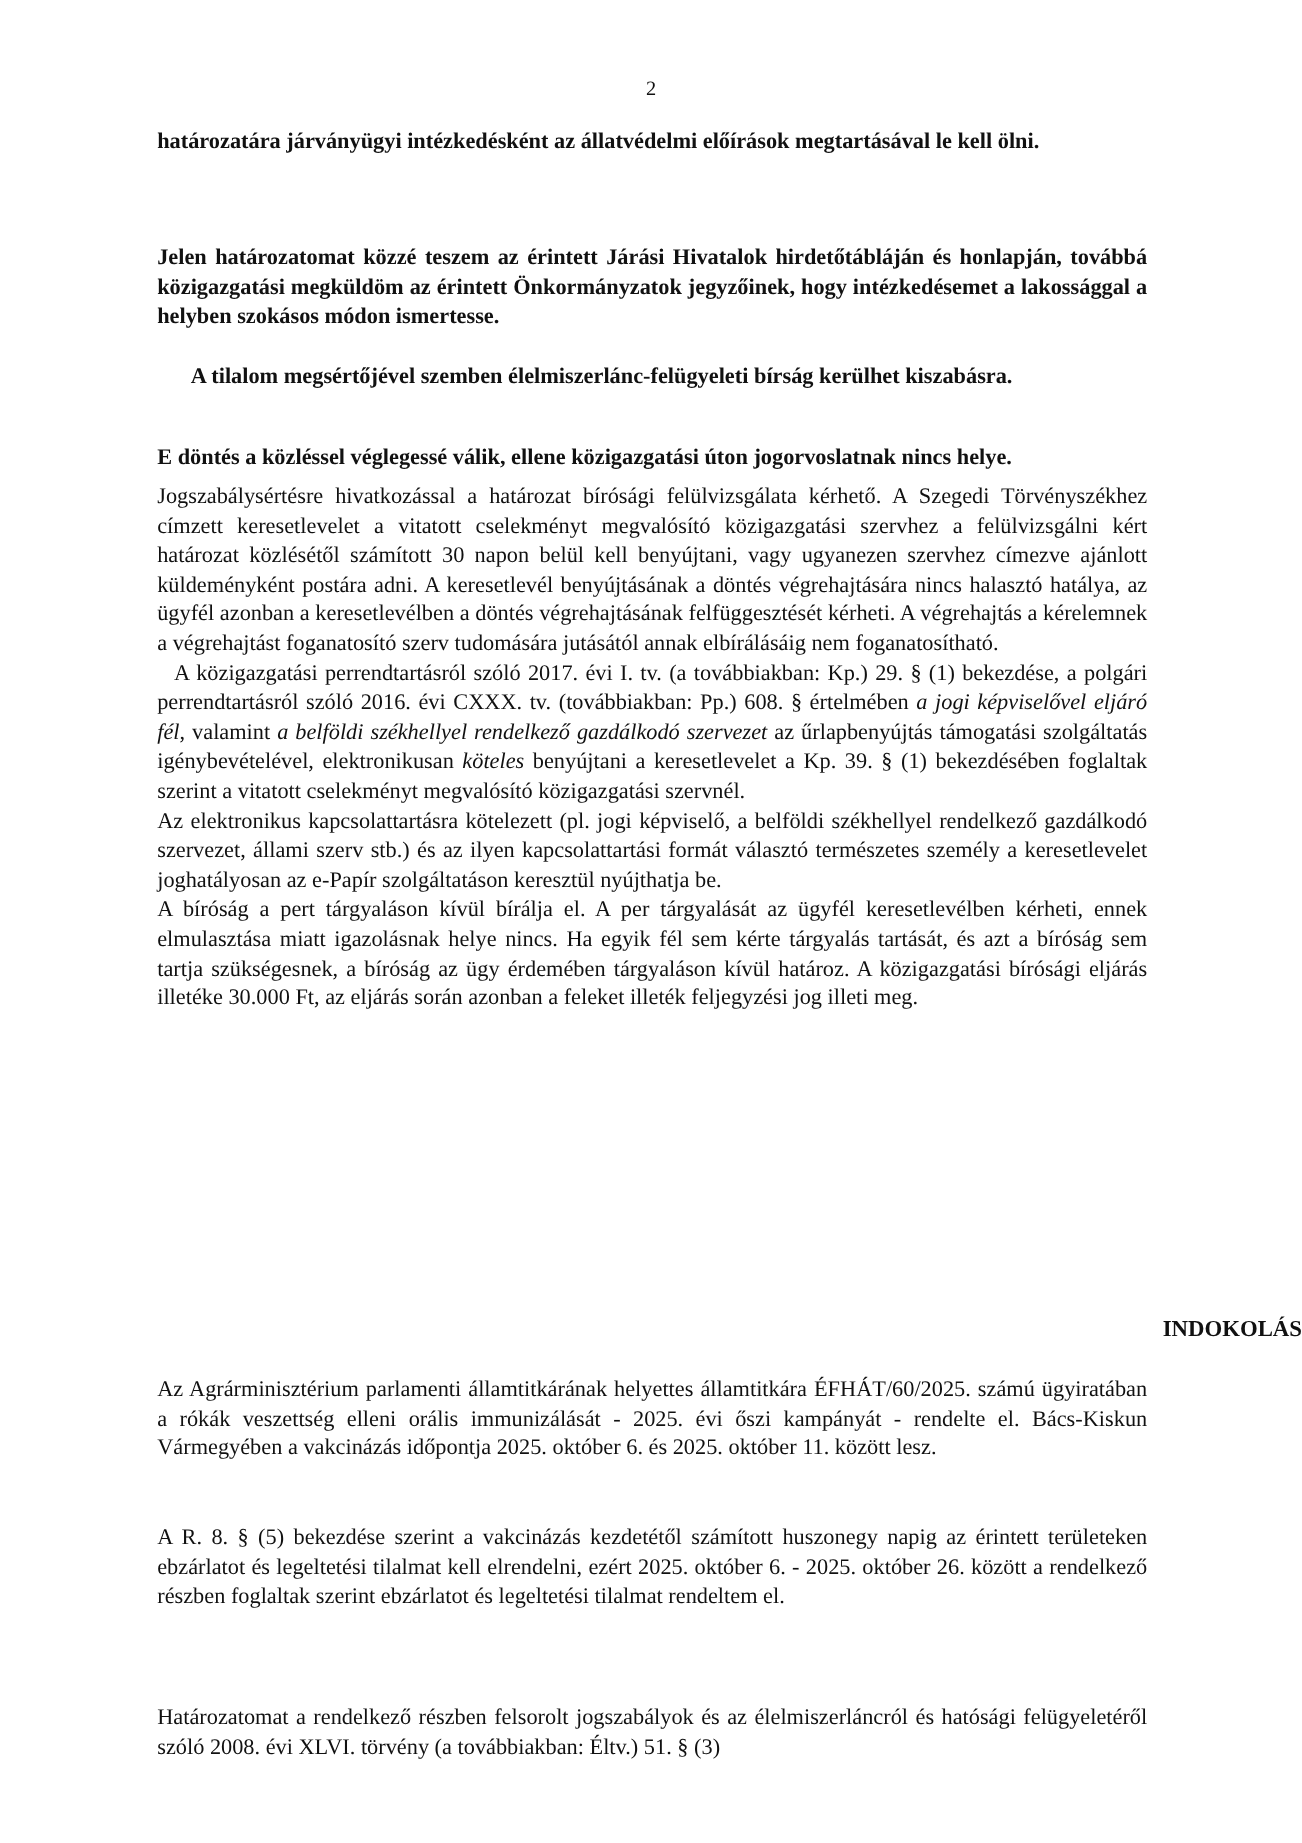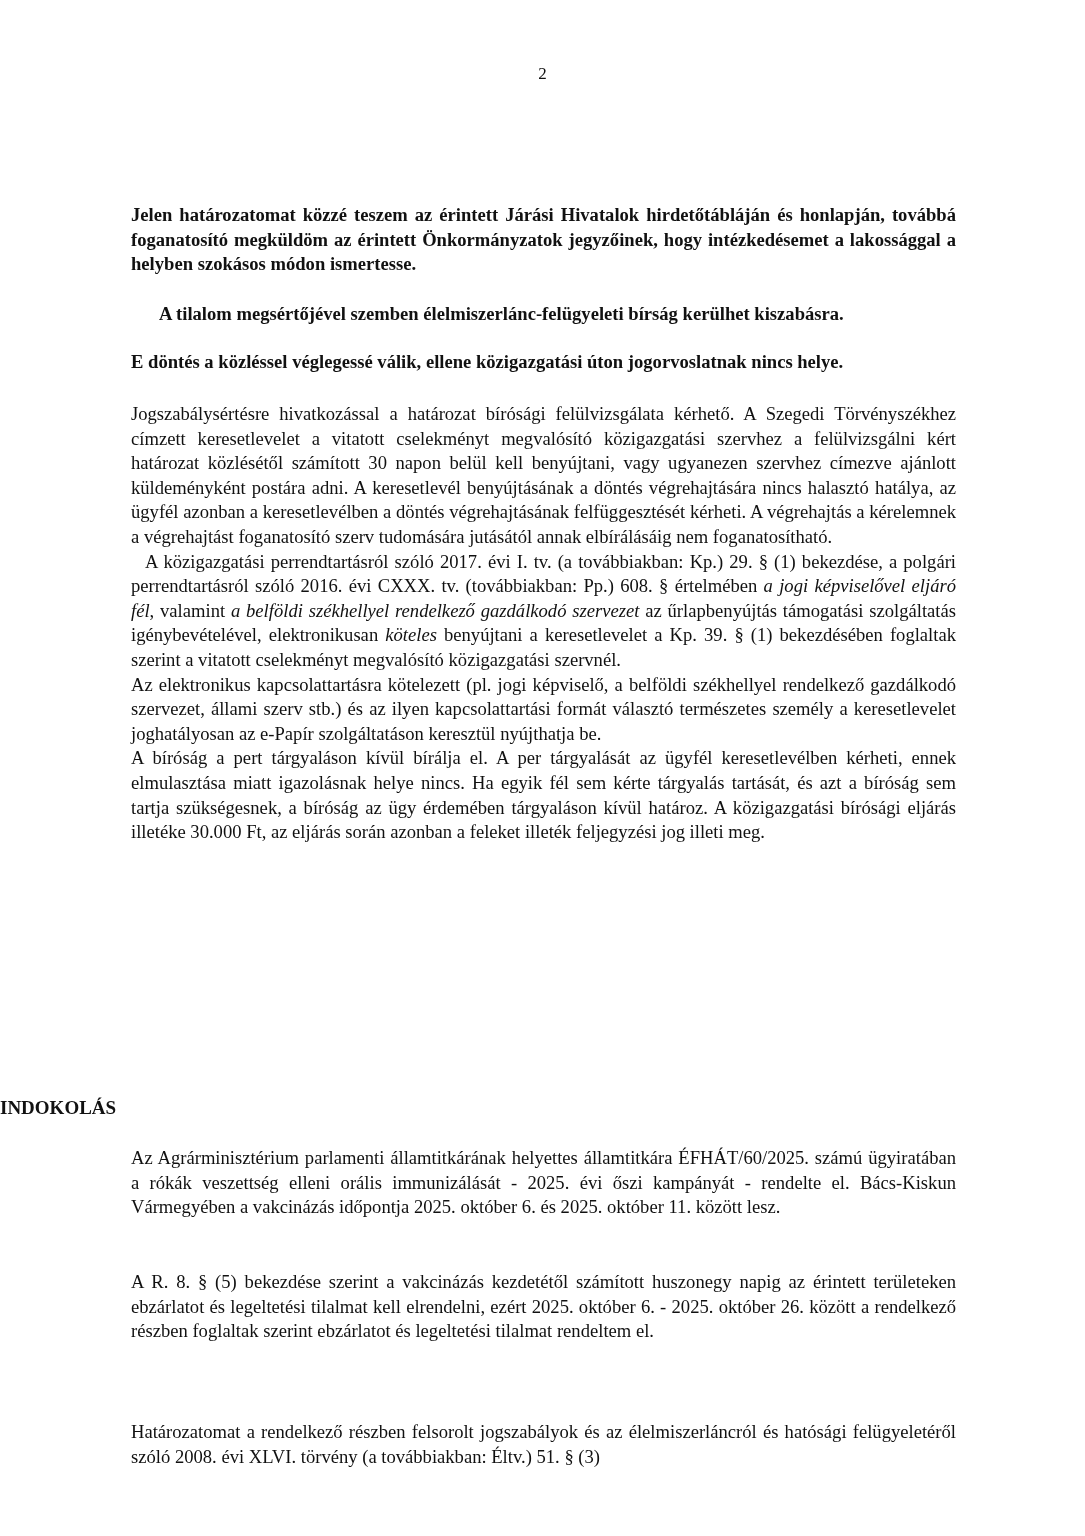--- a/index.html
+++ b/index.html
@@ -15,41 +15,42 @@
   .body-text {
     position: absolute; left: 131px; width: 825px;
     font-size: 18.6px; line-height: 24.6px;
     text-align: justify;
   }
   .p { margin: 0; }
   .bold { font-weight: bold; }
   .indent { text-indent: 14px; }
   .heading {
     position: absolute; top: 1097px; left: 0; width: 1085px;
-    text-align: left; font-weight: bold; font-size: 19px;
+    text-align: right; font-weight: bold; font-size: 19px;
   }
   i { font-style: italic; }
 </style>
 </head>
 <body>
 
 <div class="page-number">2</div>
 
 <div class="body-text" style="top:106px;">
+  <p class="p bold">határozatára járványügyi intézkedésként az állatvédelmi előírások megtartásával le kell ölni.</p>
 </div>
 
 <div class="body-text" style="top:203px;">
-  <p class="p bold">Jelen határozatomat közzé teszem az érintett Járási Hivatalok hirdetőtábláján és honlapján, továbbá foganatosító megküldöm az érintett Önkormányzatok jegyzőinek, hogy intézkedésemet a lakossággal a helyben szokásos módon ismertesse.</p>
+  <p class="p bold">Jelen határozatomat közzé teszem az érintett Járási Hivatalok hirdetőtábláján és honlapján, továbbá közigazgatási megküldöm az érintett Önkormányzatok jegyzőinek, hogy intézkedésemet a lakossággal a helyben szokásos módon ismertesse.</p>
 </div>
 
 <div class="body-text" style="top:302px;margin-left:28px;">
   <p class="p bold">A tilalom megsértőjével szemben élelmiszerlánc-felügyeleti bírság kerülhet kiszabásra.</p>
 </div>
 
-<div class="body-text" style="top:350px;">
+<div class="body-text" style="top:370px;">
   <p class="p bold">E döntés a közléssel véglegessé válik, ellene közigazgatási úton jogorvoslatnak nincs helye.</p>
 </div>
 
 <div class="body-text" style="top:402px;">
   <p class="p">Jogszabálysértésre hivatkozással a határozat bírósági felülvizsgálata kérhető. A Szegedi Törvényszékhez címzett keresetlevelet a vitatott cselekményt megvalósító közigazgatási szervhez a felülvizsgálni kért határozat közlésétől számított 30 napon belül kell benyújtani, vagy ugyanezen szervhez címezve ajánlott küldeményként postára adni. A keresetlevél benyújtásának a döntés végrehajtására nincs halasztó hatálya, az ügyfél azonban a keresetlevélben a döntés végrehajtásának felfüggesztését kérheti. A végrehajtás a kérelemnek a végrehajtást foganatosító szerv tudomására jutásától annak elbírálásáig nem foganatosítható.</p>
   <p class="p indent"><span>A közigazgatási perrendtartásról szóló 2017. évi I. tv. (a továbbiakban: Kp.) 29. § (1) bekezdése, a polgári perrendtartásról szóló 2016. évi CXXX. tv. (továbbiakban: Pp.) 608. § értelmében </span><i>a jogi képviselővel eljáró fél</i><span>, valamint </span><i>a belföldi székhellyel rendelkező gazdálkodó szervezet</i><span> az űrlapbenyújtás támogatási szolgáltatás igénybevételével, elektronikusan </span><i>köteles</i><span> benyújtani a keresetlevelet a Kp. 39. § (1) bekezdésében foglaltak szerint a vitatott cselekményt megvalósító közigazgatási szervnél.</span></p>
   <p class="p">Az elektronikus kapcsolattartásra kötelezett (pl. jogi képviselő, a belföldi székhellyel rendelkező gazdálkodó szervezet, állami szerv stb.) és az ilyen kapcsolattartási formát választó természetes személy a keresetlevelet joghatályosan az e-Papír szolgáltatáson keresztül nyújthatja be.</p>
   <p class="p">A bíróság a pert tárgyaláson kívül bírálja el. A per tárgyalását az ügyfél keresetlevélben kérheti, ennek elmulasztása miatt igazolásnak helye nincs. Ha egyik fél sem kérte tárgyalás tartását, és azt a bíróság sem tartja szükségesnek, a bíróság az ügy érdemében tárgyaláson kívül határoz. A közigazgatási bírósági eljárás illetéke 30.000 Ft, az eljárás során azonban a feleket illeték feljegyzési jog illeti meg.</p>
 </div>
 

